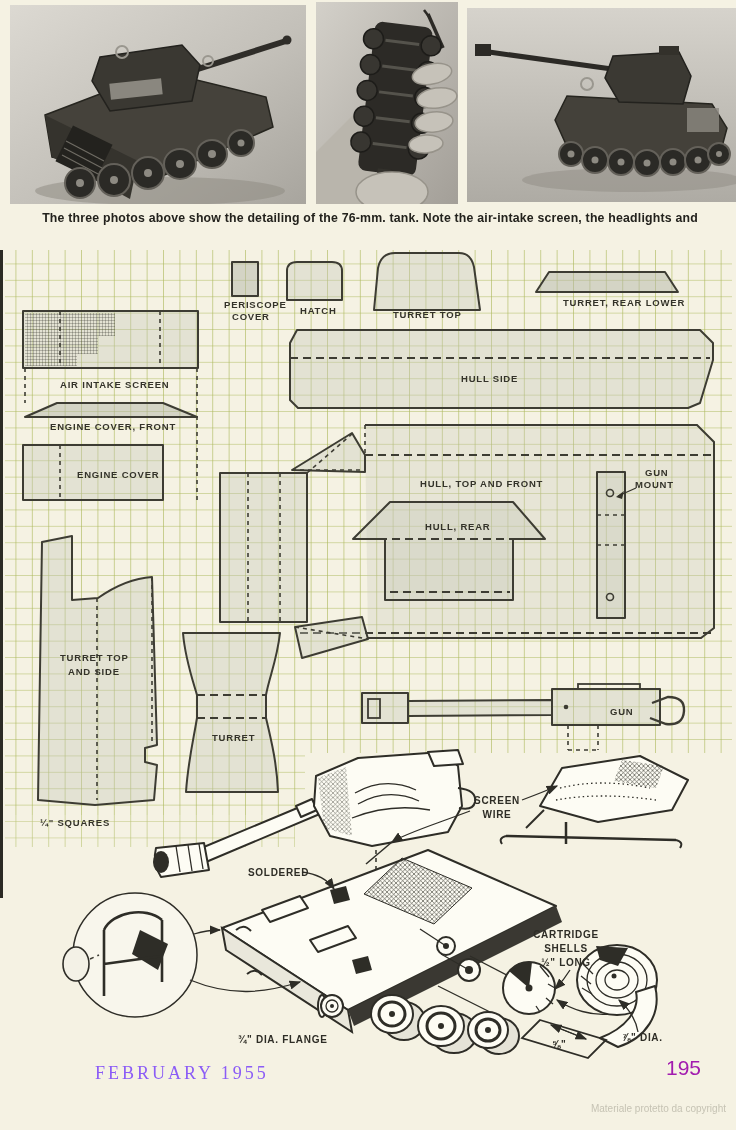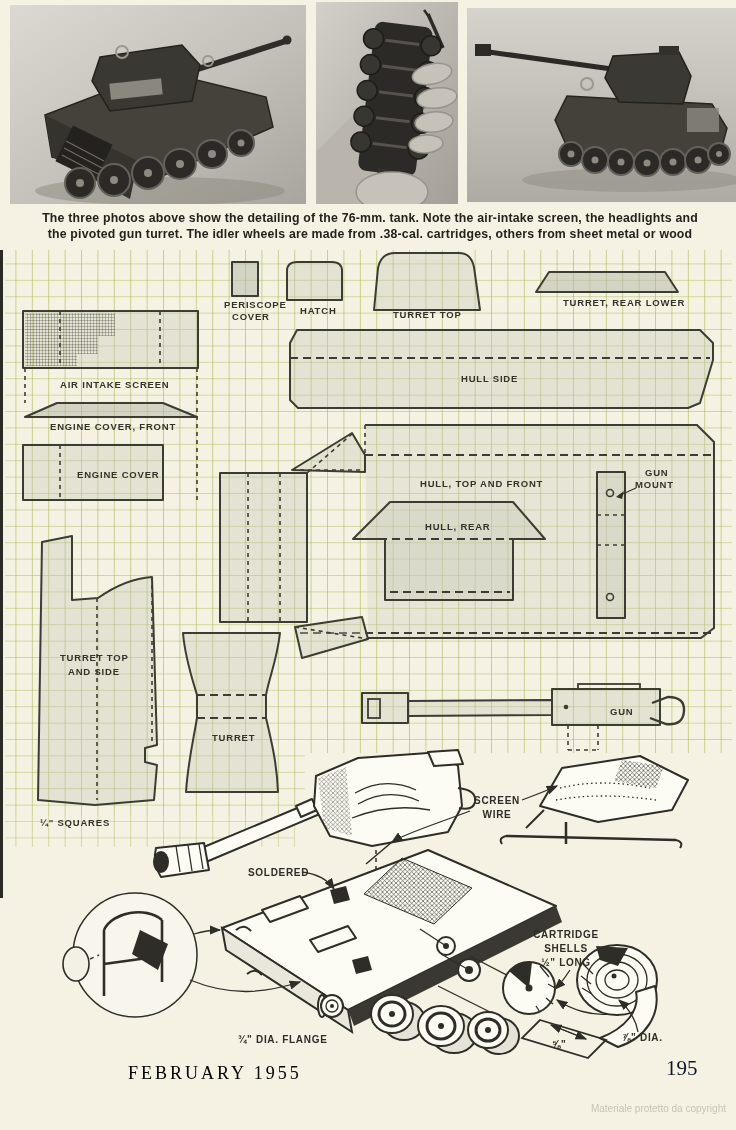--- a/index.html
+++ b/index.html
@@ -14,23 +14,23 @@
   .glabel{font:600 9.5px "Liberation Sans",sans-serif;letter-spacing:.8px;fill:#34332a;}
   .dlabel{font:600 10px "Liberation Sans",sans-serif;letter-spacing:.7px;fill:#2e2d26;}
   .piece{fill:rgba(198,199,186,.38);stroke:#3d3c33;stroke-width:2;stroke-linejoin:round;}
   .piece2{fill:rgba(180,182,168,.5);stroke:#3d3c33;stroke-width:2;stroke-linejoin:round;}
   .dash{stroke:#3d3c33;stroke-width:2;fill:none;stroke-dasharray:8 5;}
   .dash3{stroke:#3d3c33;stroke-width:1.6;fill:none;stroke-dasharray:4 4;}
   .ink{stroke:#2e2d27;stroke-width:2;fill:#fdfcf4;stroke-linejoin:round;}
   .inkthin{stroke:#2e2d27;stroke-width:1.3;fill:none;}
   .inkdark{fill:#2e2d27;stroke:none;}
   .footer-issue{position:absolute;left:95px;top:1063px;font-family:"Liberation Serif",serif;
-                font-size:18px;letter-spacing:3px;color:#000000;z-index:5;margin-left:33px;}
-  .footer-page{position:absolute;left:666px;top:1056px;font-family:Liberation Serif, serif;
-               font-size:21px;color:#0f172a;z-index:5;}
+                font-size:18px;letter-spacing:3px;color:#8b5cf6;z-index:5;}
+  .footer-page{position:absolute;left:666px;top:1056px;font-family:Liberation Sans, sans-serif;
+               font-size:21px;color:#a21caf;z-index:5;}
   .watermark{position:absolute;right:10px;top:1103px;font-size:10px;color:#c6c3b4;z-index:5;}
 </style>
 </head>
 <body>
 
 <div class="page">
 
   <div class="photo" style="left:10px;top:5px;width:296px;height:199px;">
     <svg width="296" height="199" viewBox="0 0 296 199">
       <defs>
@@ -157,21 +157,20 @@
             <circle cx="206" cy="154" r="3.5"></circle>
             <circle cx="231" cy="152" r="3.5"></circle>
           <circle cx="252" cy="146" r="3"></circle>
         </g>
       </g>
     </svg>
   </div>
 
   <div class="caption">
     <div>The three photos above show the detailing of the 76-mm. tank. Note the air-intake screen, the headlights and</div>
-    <div>the pivoted gun turret. The idler wheels are made from .38-cal. cartridges, others from sheet metal or wood</div>
   </div>
 
   <div class="edge-strip"></div>
 
   <svg class="grid-svg" width="736" height="600" viewBox="0 0 736 600">
     <defs>
       <pattern id="gridpat" width="16.4" height="16.4" patternUnits="userSpaceOnUse">
         <path d="M16.4,0 L16.4,16.4 L0,16.4" fill="none" stroke="#a8b554" stroke-width="1.2" opacity=".95"></path>
       </pattern>
       <pattern id="xhatch" width="3" height="3" patternUnits="userSpaceOnUse">

